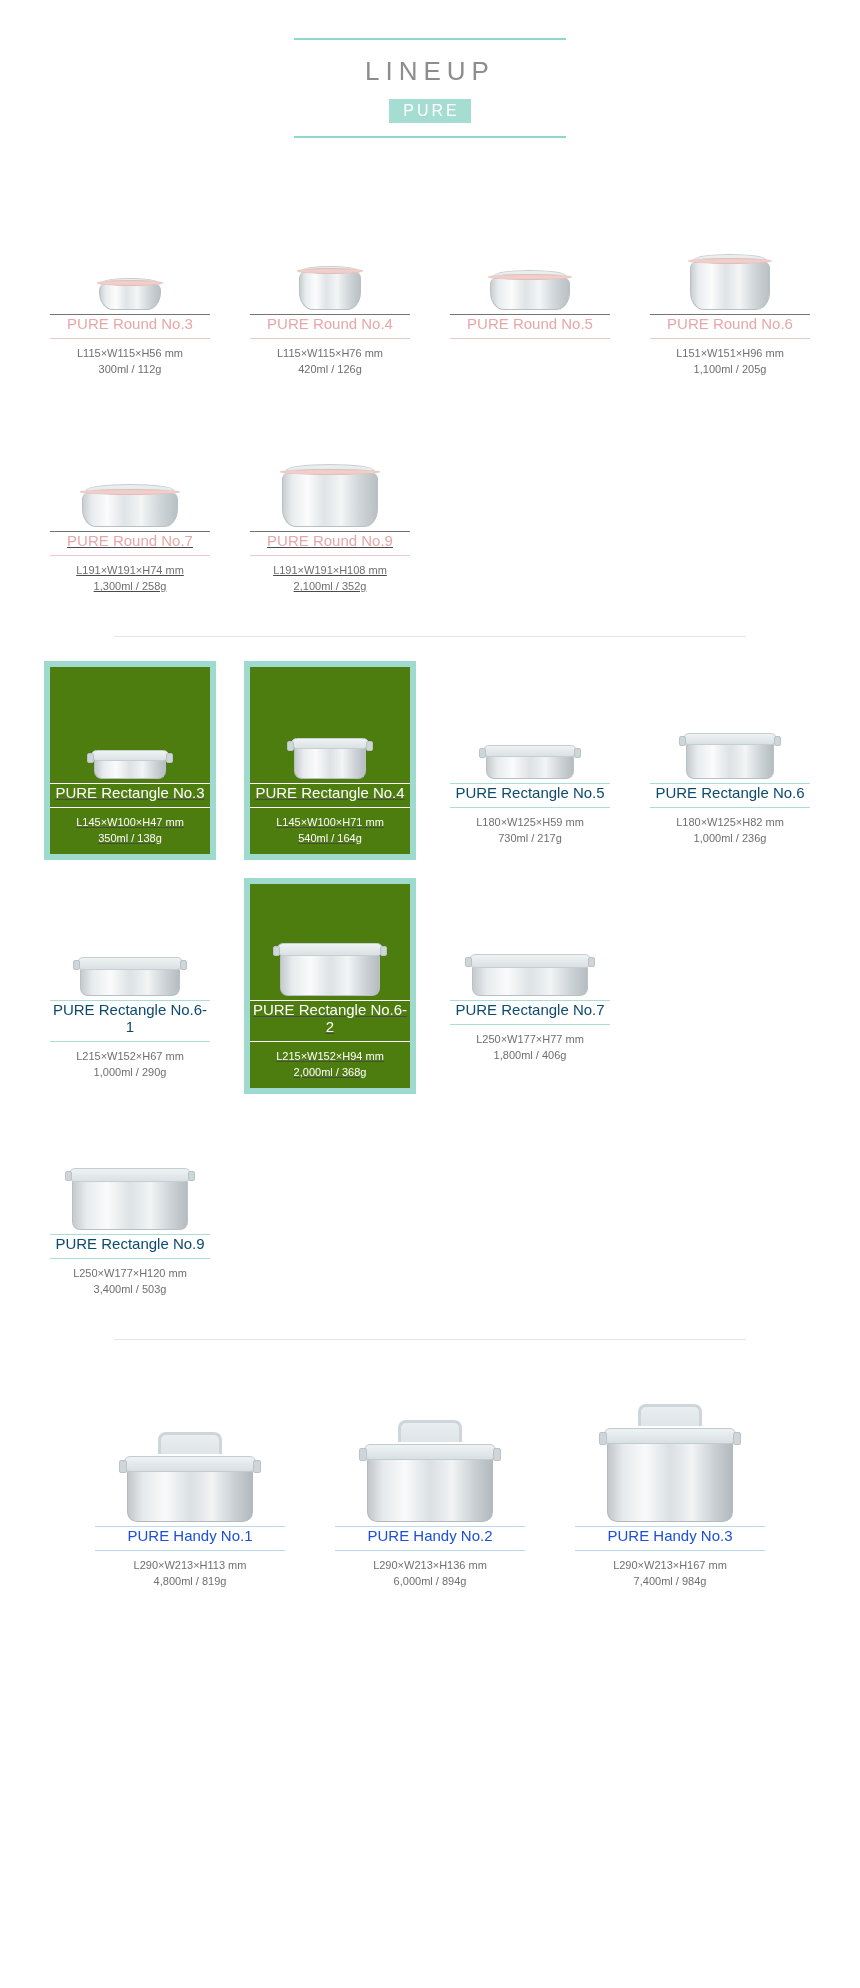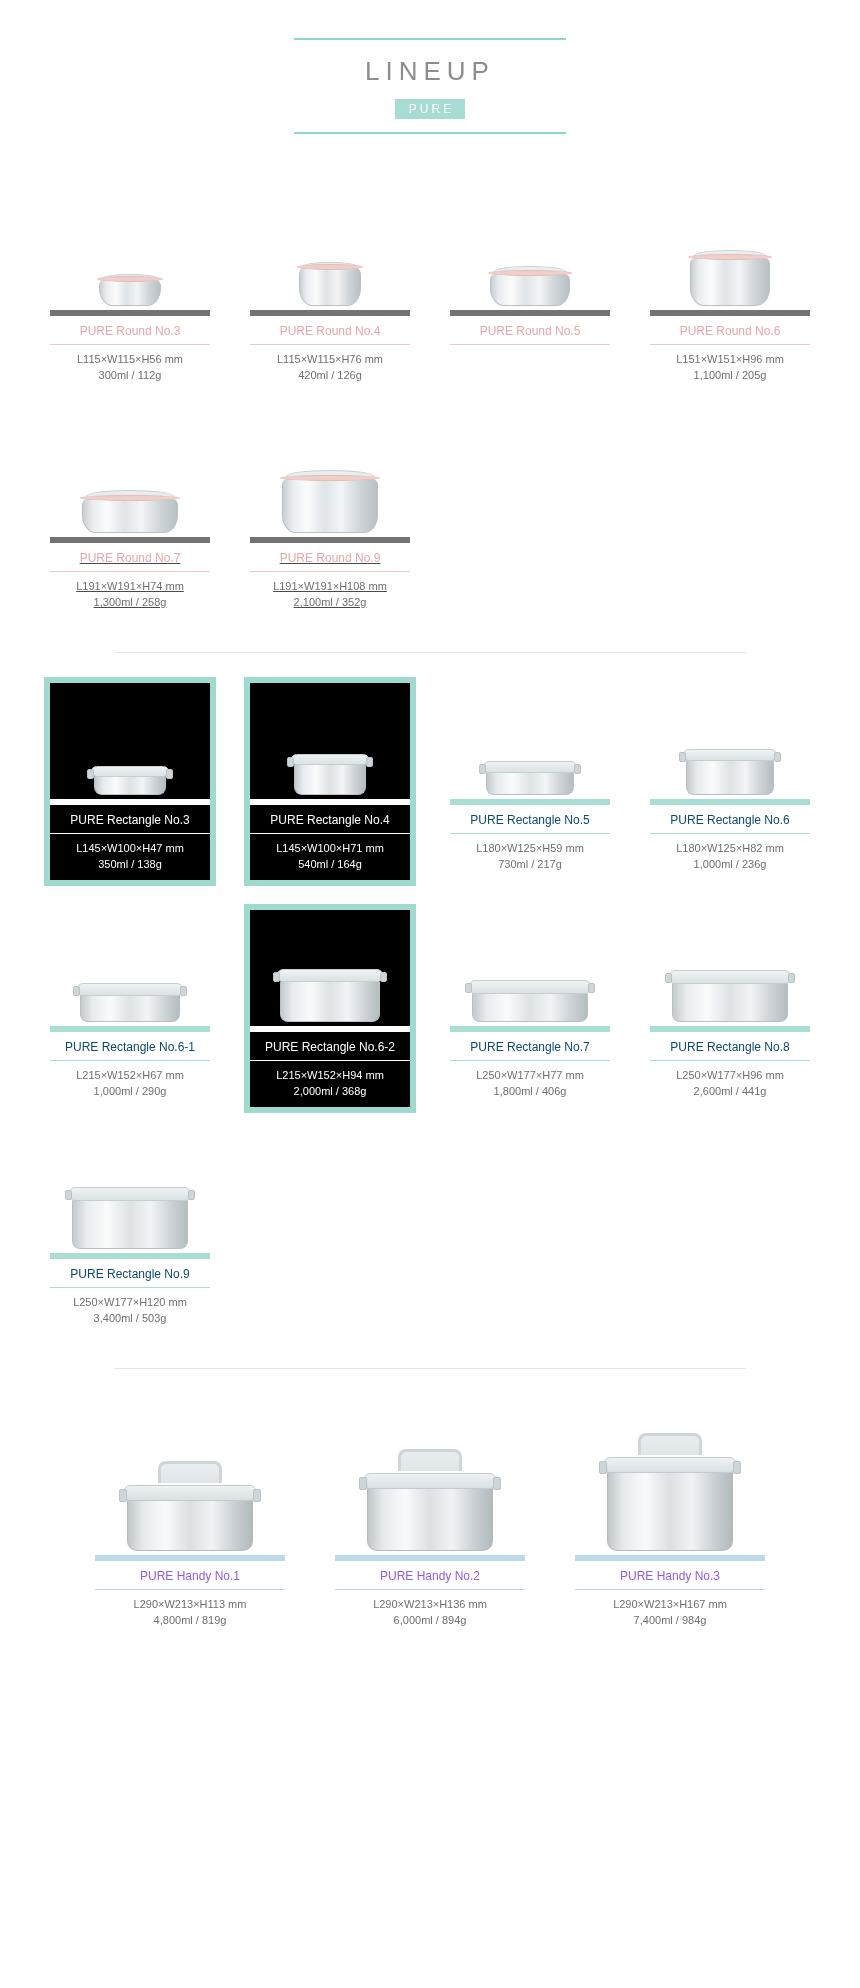--- a/index.html
+++ b/index.html
@@ -35,67 +35,68 @@
   .header-title {
     font-size: 26px;
     letter-spacing: 6px;
     color: #8d8d8d;
     margin: 16px 0 12px 0;
     font-weight: 400;
   }
   .header-sub {
     background: #a5ddd2;
     color: #ffffff;
-    font-size: 12px;
+    font-size: 16px;
     letter-spacing: 3px;
     padding: 3px 11px 3px 14px;
     margin-bottom: 13px;
   }
 
   
   .grid {
     display: grid;
     grid-template-columns: repeat(4, 160px);
     column-gap: 40px;
     justify-content: center;
   }
   .card {
     position: relative;
     padding-top: 6px;
   }
   .card.highlight {
-    background: #000000;
+    background: #4d7c0f;
     outline: 6px solid #9fdace;
+    text-decoration: underline;
   }
   .card-img {
     height: 110px;
     display: flex;
     align-items: flex-end;
     justify-content: center;
     padding-bottom: 4px;
   }
   .card-name {
     text-align: center;
-    font-size: 12px;
-    padding: 8px 0 6px 0;
-    border-top: 6px solid #737373;
+    font-size: 15px;
+    padding: 0 0 6px 0;
+    border-top: 1px solid #737373;
     border-bottom: 1px solid #eec9c9;
     color: #e8a7a7;
   }
   .card-spec {
     text-align: center;
     font-size: 11px;
     line-height: 16px;
     color: #6f6f6f;
     padding: 6px 0 8px 0;
   }
   
   .rect .card-name { border-top-color: #a9ded4; border-bottom-color: #a9ded4; color: #0c4a6e; }
   
-  .handy .card-name { border-top-color: #bcd9ea; border-bottom-color: #bcd9ea; color: #8b5cf6; }
+  .handy .card-name { border-top-color: #bcd9ea; border-bottom-color: #bcd9ea; color: #1d4ed8; }
 
   .card.highlight .card-name { color: #ffffff; border-top-color: #ffffff; border-bottom-color: #ffffff; }
   .card.highlight .card-spec { color: #ffffff; }
 
   .section { margin-top: 10px; }
   .divider {
     width: 632px;
     height: 1px;
     background: #e6e6e6;
     margin: 34px auto 0 auto;
@@ -424,36 +425,20 @@
                 </div>
                 <div class="body" style="width: 116px; height: 30px; margin-top: -2px;"></div>
               </div>
             </div>
             <div class="card-name">PURE Rectangle No.7</div>
             <div class="card-spec">
               <div>L250×W177×H77 mm</div>
               <div>1,800ml / 406g</div>
             </div>
           </div>
-          <div class="card rect">
-            <div class="card-img">
-              <div class="vessel rectv">
-                <div class="lid" style="width: 122px; height: 14px;">
-                  <span class="clip l"></span>
-                  <span class="clip r"></span>
-                </div>
-                <div class="body" style="width: 116px; height: 40px; margin-top: -2px;"></div>
-              </div>
-            </div>
-            <div class="card-name">PURE Rectangle No.8</div>
-            <div class="card-spec">
-              <div>L250×W177×H96 mm</div>
-              <div>2,600ml / 441g</div>
-            </div>
-          </div>
         </div>
         <div class="grid" style="margin-top: 30px;">
           <div class="card rect">
             <div class="card-img">
               <div class="vessel rectv">
                 <div class="lid" style="width: 122px; height: 14px;">
                   <span class="clip l"></span>
                   <span class="clip r"></span>
                 </div>
                 <div class="body" style="width: 116px; height: 50px; margin-top: -2px;"></div>

